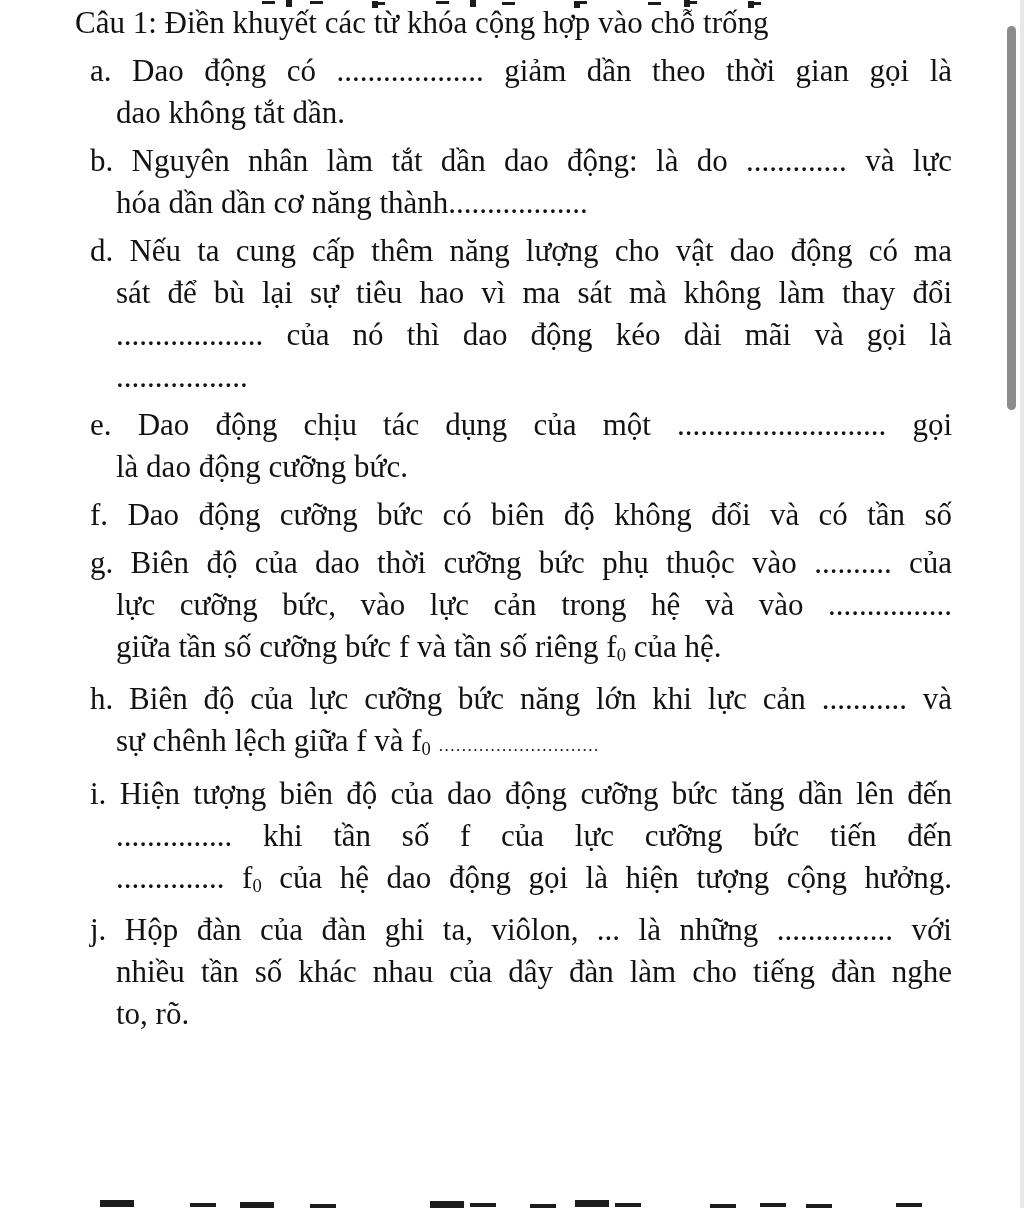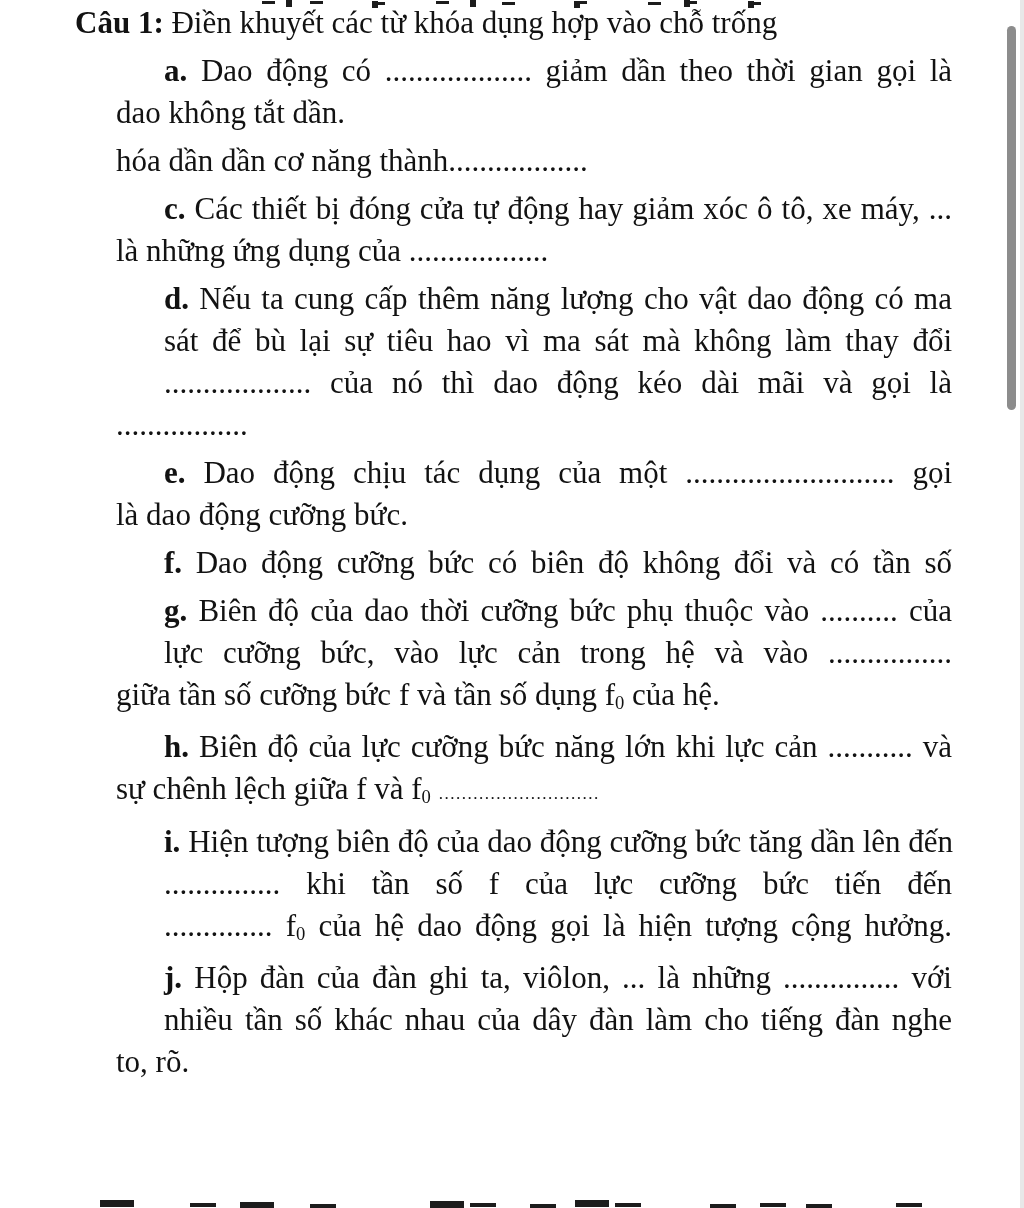--- a/index.html
+++ b/index.html
@@ -3,25 +3,25 @@
 <meta charset="utf-8">
 <style>
   html,body{margin:0;padding:0;}
   body{
     width:1024px;height:1208px;overflow:hidden;background:#ffffff;
     font-family:"Liberation Serif","DejaVu Serif",serif;
     font-size:31px;color:#121212;position:relative;
   }
   .page{padding:2px 72px 0 90px;}
   .heading{margin-left:-15px;line-height:42px;white-space:nowrap;}
-  .b{font-weight:bold;}
+  .b{font-weight:normal;}
   .item{margin-top:6px;padding-left:26px;}
   .line{line-height:42px;white-space:nowrap;}
   .line.first{margin-left:-26px;}
-  .line.just{text-align:justify;text-align-last:justify;margin-left:48px;}
+  .line.just{text-align:justify;text-align-last:justify;}
   .sub{font-size:0.60em;position:relative;top:0.22em;}
   .sm{font-size:0.55em;letter-spacing:1.5px;}
   
   .scroll-thumb{
     position:absolute;left:1007px;top:26px;width:9px;height:384px;
     border-radius:5px;background:#8c8c8c;
   }
   
   .edge-strip{position:absolute;right:0;top:0;width:4px;height:1208px;background:#e8e8e8;}
   
@@ -40,51 +40,48 @@
 </head>
 <body>
 
 <div>
   <div class="frag frag-a"></div>
   <div class="frag frag-b"></div>
 </div>
 
 <div class="page">
   <div class="heading">
-    <span class="b">Câu 1:</span><span> Điền khuyết các từ khóa dụng hợp vào chỗ trống</span>
+    <span class="b">Câu 1:</span><span> Điền khuyết các từ khóa cộng hợp vào chỗ trống</span>
   </div>
   <div>
       <div class="item">
         <div class="line first just"><span class="b">a.</span><span> Dao động có ................... giảm dần theo thời gian gọi là</span></div>
         <div class="line"><span>dao không tắt dần.</span></div>
       </div>
       <div class="item">
+        <div class="line first just"><span class="b">b.</span><span> Nguyên nhân làm tắt dần dao động: là do ............. và lực</span></div>
         <div class="line"><span>hóa dần dần cơ năng thành..................</span></div>
-      </div>
-      <div class="item">
-        <div class="line first just"><span class="b">c.</span><span> Các thiết bị đóng cửa tự động hay giảm xóc ô tô, xe máy, ...</span></div>
-        <div class="line"><span>là những ứng dụng của ..................</span></div>
       </div>
       <div class="item">
         <div class="line first just"><span class="b">d.</span><span> Nếu ta cung cấp thêm năng lượng cho vật dao động có ma</span></div>
         <div class="line just"><span>sát để bù lại sự tiêu hao vì ma sát mà không làm thay đổi</span></div>
         <div class="line just"><span>................... của nó thì dao động kéo dài mãi và gọi là</span></div>
         <div class="line"><span>.................</span></div>
       </div>
       <div class="item">
         <div class="line first just"><span class="b">e.</span><span> Dao động chịu tác dụng của một ........................... gọi</span></div>
         <div class="line"><span>là dao động cưỡng bức.</span></div>
       </div>
       <div class="item">
         <div class="line first just"><span class="b">f.</span><span> Dao động cưỡng bức có biên độ không đổi và có tần số</span></div>
       </div>
       <div class="item">
         <div class="line first just"><span class="b">g.</span><span> Biên độ của dao thời cưỡng bức phụ thuộc vào .......... của</span></div>
         <div class="line just"><span>lực cưỡng bức, vào lực cản trong hệ và vào ................</span></div>
-        <div class="line"><span>giữa tần số cưỡng bức f và tần số dụng f</span><span class="sub">0</span><span> của hệ.</span></div>
+        <div class="line"><span>giữa tần số cưỡng bức f và tần số riêng f</span><span class="sub">0</span><span> của hệ.</span></div>
       </div>
       <div class="item">
         <div class="line first just"><span class="b">h.</span><span> Biên độ của lực cưỡng bức năng lớn khi lực cản ........... và</span></div>
         <div class="line"><span>sự chênh lệch giữa f và f</span><span class="sub">0</span><span> </span><span class="sm">............................</span></div>
       </div>
       <div class="item">
         <div class="line first just"><span class="b">i.</span><span> Hiện tượng biên độ của dao động cưỡng bức tăng dần lên đến</span></div>
         <div class="line just"><span>............... khi tần số f của lực cưỡng bức tiến đến</span></div>
         <div class="line just"><span>.............. f</span><span class="sub">0</span><span> của hệ dao động gọi là hiện tượng cộng hưởng.</span></div>
       </div>

